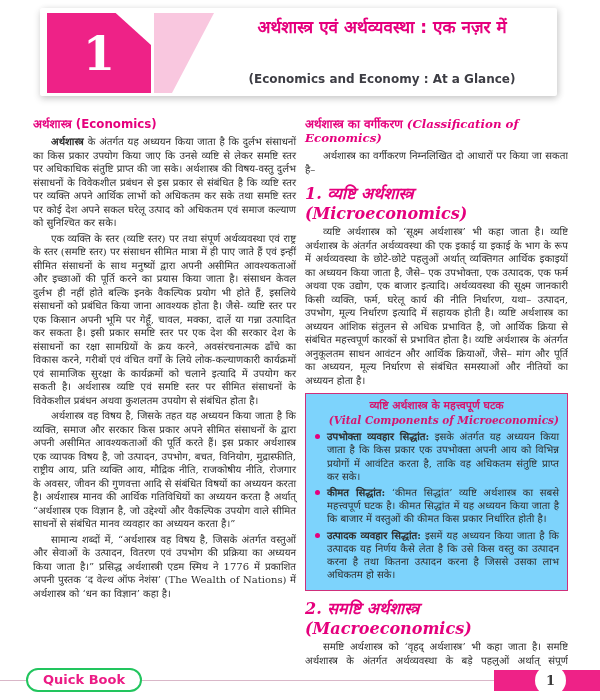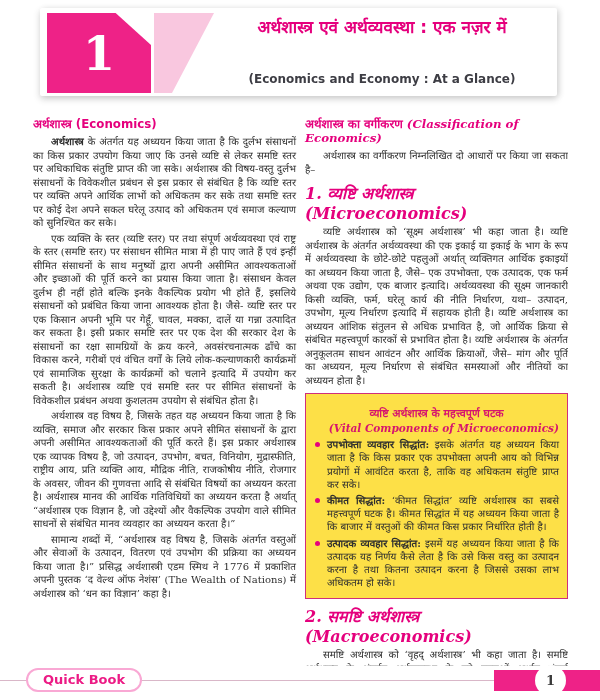--- a/index.html
+++ b/index.html
@@ -56,22 +56,22 @@
     margin:6px 0 2px;color:#e5007d;font-size:16px;font-weight:bold;
     font-style:italic;font-family:"DejaVu Serif",serif;
   }
   p.body{
     margin:0 0 2px;font-size:10px;line-height:13.5px;text-align:justify;
     text-indent:18px;color:#2e2e2e;
   }
   p.body .lead{font-weight:bold;}
   
   .vital-box{
-    border:1.5px solid #cf2f7b;background:#fde047;margin:6px 0 4px;
-    padding:13px 8px 6px;
+    border:1.5px solid #cf2f7b;background:#7dd3fc;margin:6px 0 4px;
+    padding:5px 8px 6px;
   }
   .vital-title{
     text-align:center;color:#d6156e;font-weight:bold;font-size:10.8px;
     margin:0;line-height:1.35;font-family:"DejaVu Sans","Liberation Sans",sans-serif;
   }
   .vital-sub{
     text-align:right;color:#d6156e;font-weight:bold;font-style:italic;
     font-size:10.5px;margin:0 0 3px;line-height:1.3;font-family:"DejaVu Serif",serif;
   }
   ul.vital-list{list-style:none;margin:0;padding:0;}
@@ -84,21 +84,21 @@
     border-radius:50%;background:#e5007d;
   }
   ul.vital-list .term{font-weight:bold;}
   
   .footer-rule{
     position:absolute;left:0;right:0;bottom:19px;height:0;
     border-top:1px solid #d9b7c8;
   }
   .quickbook-pill{
     position:absolute;left:26px;bottom:8px;background:#fff;
-    border:2px solid #f9a8d4;border-radius:14px;padding:2px 15px 3px;
+    border:2px solid #22c55e;border-radius:14px;padding:2px 15px 3px;
     color:#ec1b85;font-weight:bold;font-size:13px;
     font-family:"DejaVu Sans","Liberation Sans",sans-serif;
   }
   .page-ribbon{
     position:absolute;right:0;bottom:9px;width:106px;height:21px;background:#ee2287;
   }
   .page-circle{
     position:absolute;right:34px;bottom:4px;width:31px;height:31px;background:#fff;
     border-radius:50%;display:flex;align-items:center;justify-content:center;
     color:#3a3a3a;font-weight:bold;font-size:13px;

